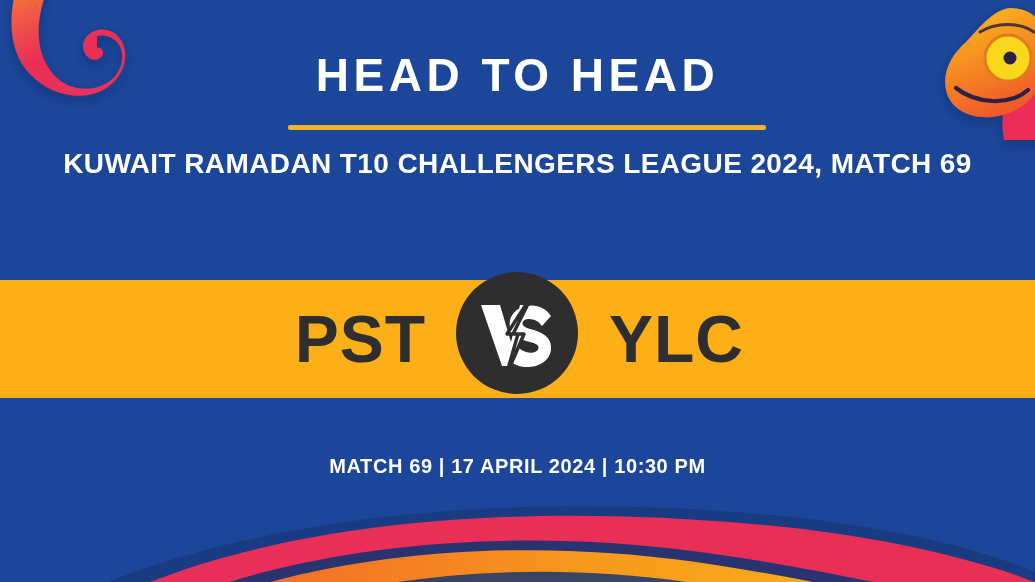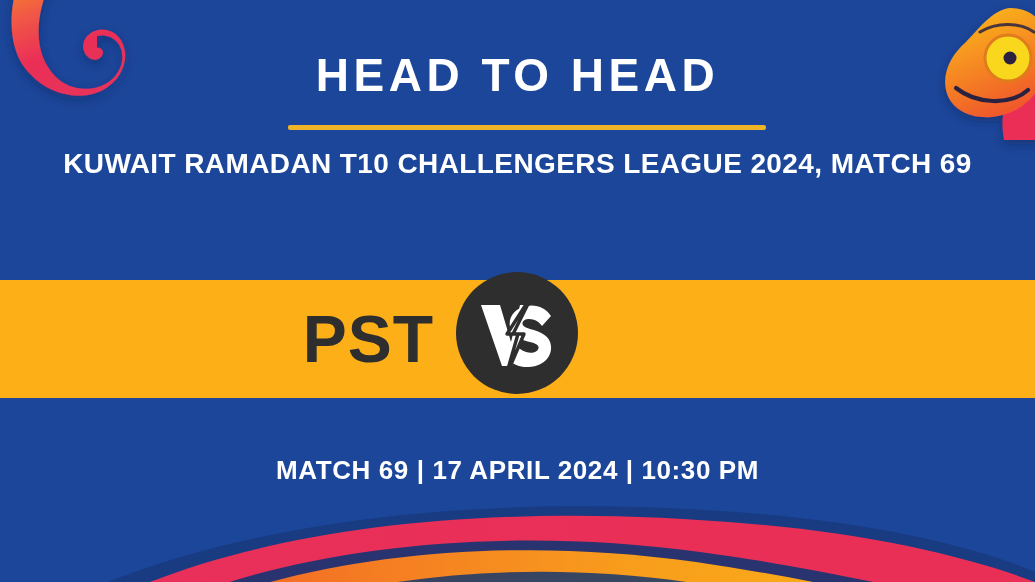--- a/index.html
+++ b/index.html
@@ -86,42 +86,42 @@
     position: absolute;
     top: 0;
     height: 118px;
     line-height: 118px;
     color: #2e2e2e;
     font-size: 66px;
     font-weight: bold;
     letter-spacing: 1px;
     white-space: nowrap;
   }
-  .team-code.left  { left: 0;   width: 462px; text-align: right;  padding-right: 36px; box-sizing: border-box; margin-left: 8px; }
+  .team-code.left  { left: 0;   width: 462px; text-align: right;  padding-right: 36px; box-sizing: border-box; }
   .team-code.right { left: 573px; width: 462px; text-align: left;  padding-left: 36px; box-sizing: border-box; }
 
   
   .vs-badge {
     position: absolute;
     top: 272px;
     left: 456px;
     width: 122px;
     height: 122px;
   }
   .vs-badge svg { display: block; }
 
   
   .match-meta {
     position: absolute;
     top: 455px;
     left: 0;
     width: 1035px;
     text-align: center;
     color: #ffffff;
-    font-size: 26px;
+    font-size: 20px;
     font-weight: bold;
     letter-spacing: 0.6px;
     white-space: nowrap;
   }
 </style>
 </head>
 <body>
 
 <div id="stage">
 
@@ -206,20 +206,21 @@
   <div class="header-block">
     <div class="h2h-title">HEAD TO HEAD</div>
 
     <div class="title-rule"></div>
 
     <div class="subtitle">KUWAIT RAMADAN T10 CHALLENGERS LEAGUE 2024, MATCH 69</div>
   </div>
 
   <div class="vs-band">
     <div class="team-code left">PST</div>
+    <div class="team-code right">YLC</div>
   </div>
 
   <div class="vs-badge">
     <svg viewBox="0 0 122 122" width="122" height="122" xmlns="http://www.w3.org/2000/svg">
       <circle cx="61" cy="61" r="61" fill="#2e2e2e"></circle>
 
       <path d="M 25 33 L 44 33 L 55 70 L 58 58 L 64 33 L 70 33 L 56 94 L 46 94 Z" fill="#ffffff"></path>
 
       <path d="M 95 44
                C 90 36, 80 32, 71 34

